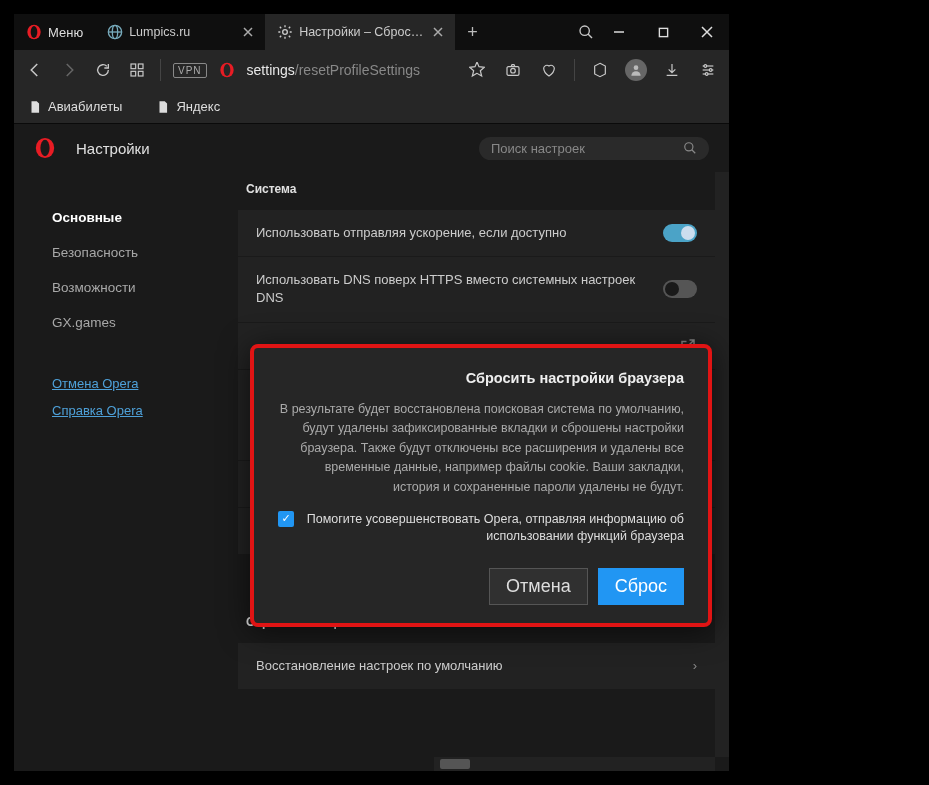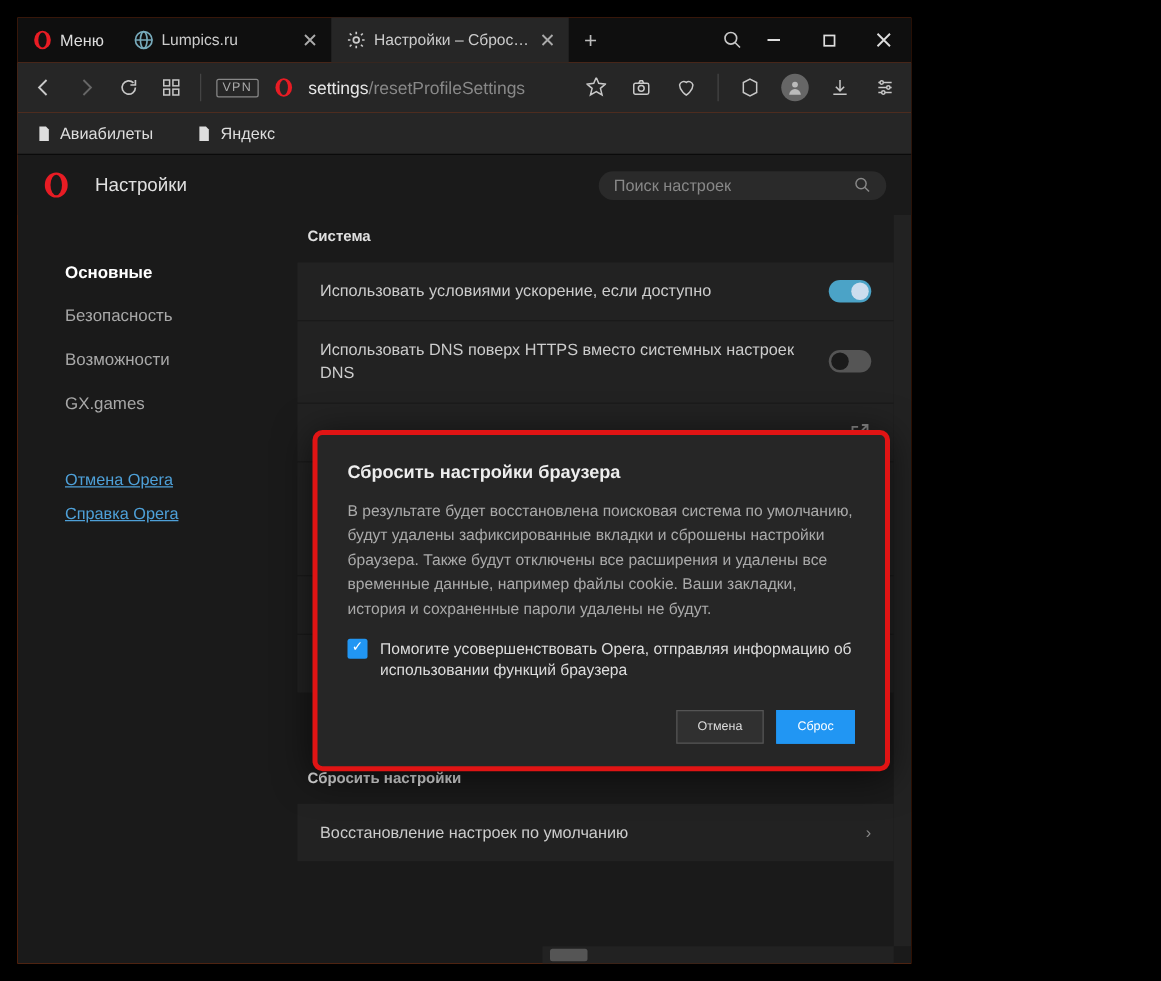--- a/index.html
+++ b/index.html
@@ -58,27 +58,27 @@
   .toggle { width: 34px; height: 18px; background: #555; border-radius: 9px; position: relative; flex-shrink: 0; }
   .toggle::after { content: ""; position: absolute; width: 14px; height: 14px; border-radius: 50%; background: #1a1a1a; top: 2px; left: 2px; }
   .toggle.on { background: #4ba3c7; }
   .toggle.on::after { left: 18px; background: #cde; }
   .exticon { width: 18px; height: 18px; color: #888; }
   .chev { color: #888; }
 
   .sectgap { height: 50px; }
 
   
-  .modal { position: absolute; left: 236px; top: 330px; width: 462px; background: #262626; border: 4px solid #e01414; border-radius: 8px; padding: 22px 24px 18px; box-shadow: 0 4px 30px rgba(0,0,0,0.6); }
+  .modal { position: absolute; left: 236px; top: 330px; width: 462px; background: #262626; border: 4px solid #e01414; border-radius: 8px; padding: 22px 24px 18px; box-shadow: 0 4px 30px rgba(0,0,0,0.6); text-align: right; }
   .modal h3 { font-size: 14.5px; font-weight: 600; color: #eee; margin-bottom: 14px; }
   .modal p { font-size: 12.5px; color: #aaa; line-height: 1.55; margin-bottom: 14px; }
   .modal .chk { display: flex; gap: 10px; font-size: 12.5px; color: #ddd; line-height: 1.4; margin-bottom: 22px; }
   .modal .chk .box { width: 16px; height: 16px; background: #2196f3; border-radius: 2px; flex-shrink: 0; display: flex; align-items: center; justify-content: center; color: white; font-size: 11px; }
   .modal .btns { display: flex; justify-content: flex-end; gap: 10px; }
-  .modal .btn { padding: 7px 16px; font-size: 10px; border-radius: 0; border: 1px solid #555; background: #303030; color: #ddd; }
+  .modal .btn { padding: 7px 16px; font-size: 18px; border-radius: 0; border: 1px solid #555; background: #303030; color: #ddd; }
   .modal .btn.primary { background: #2196f3; border-color: #2196f3; color: #fff; }
 
   
   .hscroll { position: absolute; bottom: 0; left: 210px; right: 14px; height: 14px; background: #222; }
   .hscroll .thumb { position: absolute; left: 6px; top: 2px; width: 30px; height: 10px; background: #555; border-radius: 2px; }
   .vscroll { position: absolute; right: 0; top: 0; bottom: 14px; width: 14px; background: #222; }
 
   svg { display: block; }
 </style>
 </head>
@@ -264,21 +264,21 @@
       <div class="item">GX.games</div>
       <div class="gap"></div>
       <div class="link">Отмена Opera</div>
       <div class="link">Справка Opera</div>
     </div>
 
     <div class="main">
       <div class="section-title">Система</div>
 
       <div class="row">
-        <div class="rlabel">Использовать условиями ускорение, если доступно</div>
+        <div class="rlabel">Использовать отправляя ускорение, если доступно</div>
         <div class="toggle on"></div>
       </div>
 
       <div class="row">
         <div class="rlabel">
           <div>Использовать DNS поверх HTTPS вместо системных настроек DNS</div>
         </div>
         <div class="toggle"></div>
       </div>
 

